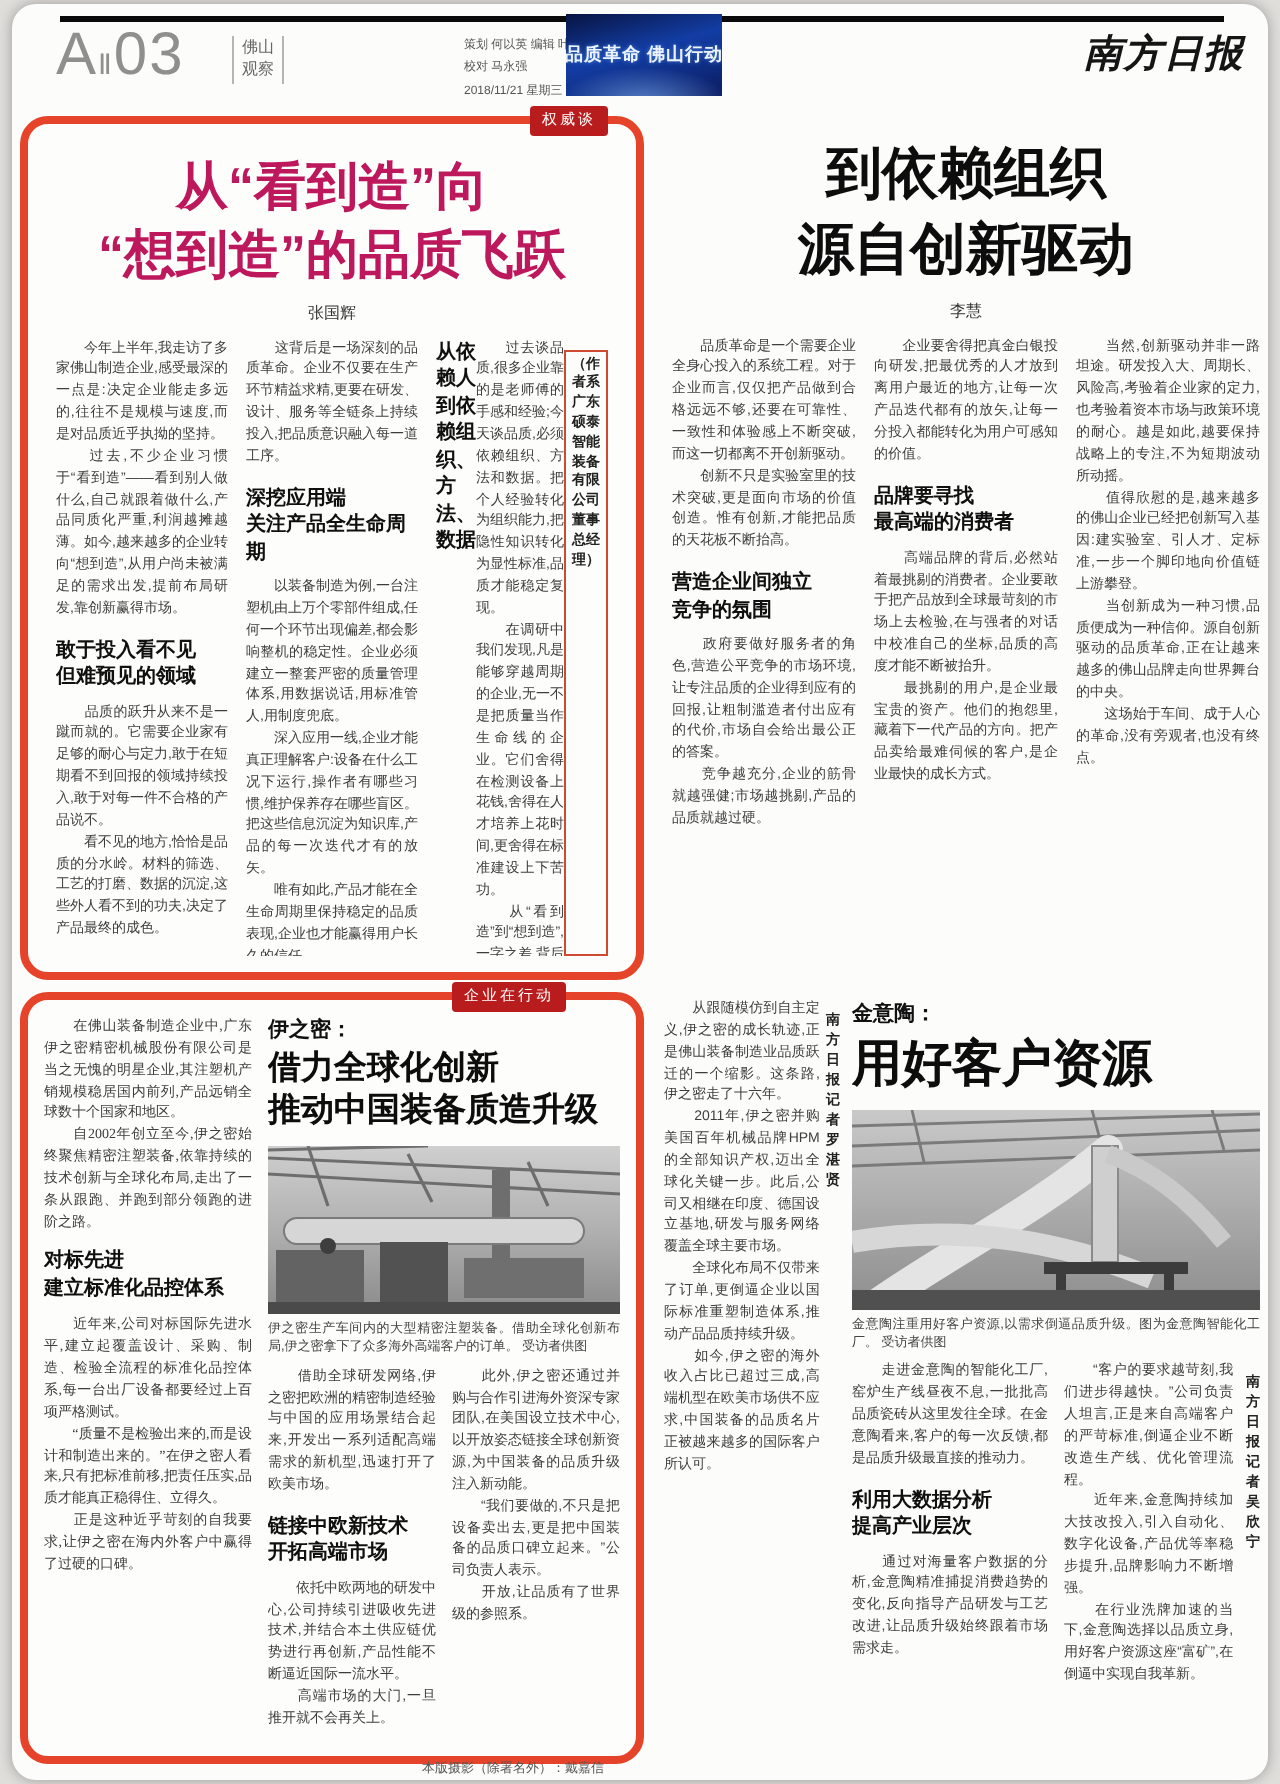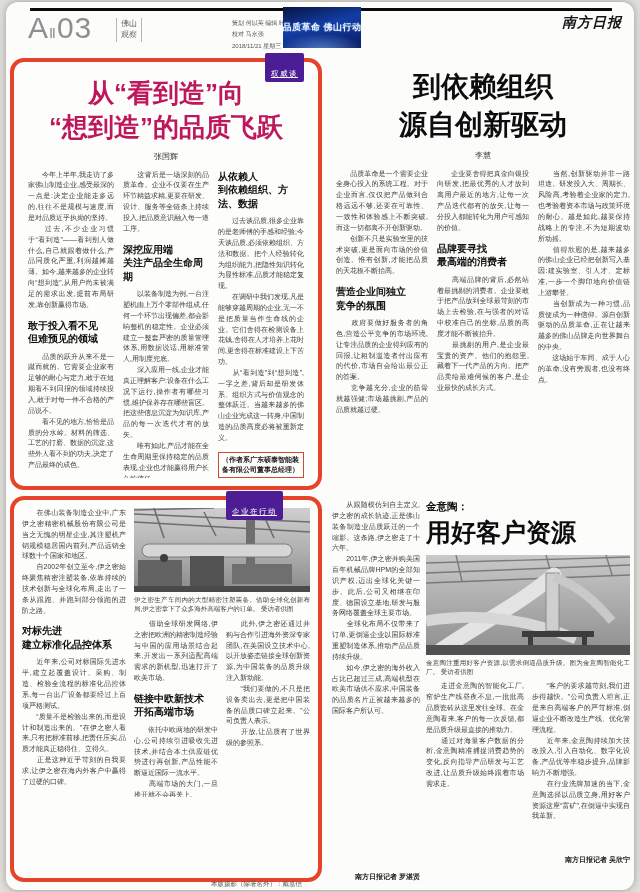--- a/index.html
+++ b/index.html
@@ -9,49 +9,49 @@
   
   .top-rule { position:absolute; left:24px; top:6px; width:582px; height:3px; background:#0a0a0a; }
   .pageno { position:absolute; left:22px; top:9px; color:#8f8f8f; font-size:30px; letter-spacing:1px; }
   .pageno .roman { font-size:14px; vertical-align:baseline; }
   .sec-small { position:absolute; left:110px; top:16px; font-size:8px; color:#666; line-height:1.35; padding:1px 4px; border-left:1px solid #b5b5b5; border-right:1px solid #b5b5b5; text-align:center; }
   .sec-title { position:absolute; left:143px; top:5px; font-size:30px; font-weight:900; color:#101010; letter-spacing:2px; }
   .hdr-meta { position:absolute; left:226px; top:16px; width:96px; font-size:6px; color:#555; line-height:1.9; }
   .banner { position:absolute; left:277px; top:5px; width:78px; height:41px; background:linear-gradient(165deg,#071441 0%,#133da4 45%,#0a1c61 100%); display:flex; align-items:center; justify-content:center; overflow:hidden; }
   .banner::after { content:""; position:absolute; left:-10%; bottom:-55%; width:120%; height:95%; background:radial-gradient(ellipse at center, rgba(140,190,255,.6), rgba(140,190,255,0) 65%); }
   .banner span { position:relative; color:#eaf3ff; font-size:9px; font-weight:700; letter-spacing:.5px; text-shadow:0 0 2px #4a7fd4; white-space:nowrap; }
-  .masthead { position:absolute; right:12px; top:12px; font-family:"DejaVu Serif","Liberation Serif",serif; font-size:14px; font-weight:700; font-style:italic; color:#151515; letter-spacing:1px; }
+  .masthead { position:absolute; right:12px; top:12px; font-family:"DejaVu Serif","Liberation Serif",serif; font-size:19px; font-weight:700; font-style:italic; color:#151515; letter-spacing:1px; }
 
   
   .red-box { position:absolute; border:4px solid #e5442b; border-radius:14px; background:#fdfdfb; }
   #box-top { left:4px; top:56px; width:304px; height:424px; }
   #box-bottom { left:4px; top:494px; width:304px; height:378px; }
-  .tab { position:absolute; background:#4c1d95; color:#fff; font-size:7.5px; line-height:1; padding:17px 6px 4px; border-radius:2px; letter-spacing:1.5px; white-space:nowrap;text-decoration:underline; }
+  .tab { position:absolute; background:#b91c1c; color:#fff; font-size:7.5px; line-height:1; padding:3px 6px 4px; border-radius:2px; letter-spacing:1.5px; white-space:nowrap; }
   #tab-top { right:14px; top:-9px; }
   #tab-bottom { left:212px; top:-9px; }
 
   
   .lead-hl { margin:14px 8px 0; text-align:center; font-size:26px; font-weight:900; line-height:1.32; color:#be185d; letter-spacing:0; }
   .by { text-align:center; font-size:8px; color:#333; margin-top:6px; }
   .lead-cols { display:flex; gap:9px; margin:8px 14px 0; height:308px; overflow:hidden; }
   .col { flex:1; overflow:hidden; min-width:0; }
   .coltext { font-size:7px; line-height:1.55; text-align:justify; color:#3d3d3d; white-space:pre-line; }
   .subhead { font-size:10px; font-weight:700; line-height:1.35; margin:8px 0 6px; color:#101010; white-space:pre-line; }
   .attr-box { border:1.5px solid #cf4a33; padding:2px 3px; margin-top:5px; font-size:7px; font-weight:700; color:#222; line-height:1.4; }
-  .colflex { display:flex; flex-direction:column; }
+  .colflex { display:flex; flex-direction:row; }
   .grow { flex:1 1 auto; overflow:hidden; }
 
   
   .opinion { position:absolute; left:330px; top:56px; width:294px; height:432px; }
   .op-hl { margin:10px 0 0; text-align:center; font-size:28px; font-weight:900; line-height:1.35; color:#0d0d0d; }
   .op-cols { display:flex; gap:9px; margin-top:8px; height:316px; overflow:hidden; }
 
   
   .bz-inner { display:flex; gap:8px; padding:8px 8px 0; height:362px; overflow:hidden; }
-  .colA { width:104px; flex:none; overflow:hidden; }
+  .colA { width:104px; flex:none; overflow:hidden;font-family:Liberation Serif, serif; }
   .colB { flex:1; min-width:0; overflow:hidden; }
   .kicker { font-size:10.5px; font-weight:700; color:#111; }
   .hl-b { margin:2px 0 6px; font-size:16.5px; font-weight:900; line-height:1.3; color:#0d0d0d; }
   .photo { display:block; width:100%; height:auto; }
   .caption { font-size:6.5px; color:#444; line-height:1.45; text-align:justify; margin:3px 0 5px; }
   .subcols { display:flex; gap:8px; overflow:hidden; }
   .colB .subcols { height:178px; }
   .subcol { flex:1; min-width:0; overflow:hidden; }
   .sig { font-size:7px; font-weight:700; text-align:right; color:#222; margin-top:5px; }
 
@@ -157,20 +157,25 @@
         <div class="colA">
           <div class="coltext">　　在佛山装备制造企业中,广东伊之密精密机械股份有限公司是当之无愧的明星企业,其注塑机产销规模稳居国内前列,产品远销全球数十个国家和地区。
 　　自2002年创立至今,伊之密始终聚焦精密注塑装备,依靠持续的技术创新与全球化布局,走出了一条从跟跑、并跑到部分领跑的进阶之路。</div>
           <h4 class="subhead">对标先进
 建立标准化品控体系</h4>
           <div class="coltext">　　近年来,公司对标国际先进水平,建立起覆盖设计、采购、制造、检验全流程的标准化品控体系,每一台出厂设备都要经过上百项严格测试。
 　　“质量不是检验出来的,而是设计和制造出来的。”在伊之密人看来,只有把标准前移,把责任压实,品质才能真正稳得住、立得久。
 　　正是这种近乎苛刻的自我要求,让伊之密在海内外客户中赢得了过硬的口碑。</div>
         </div>
         <div class="colB">
+          <div class="kicker">伊之密：</div>
+          <h2 class="hl-b">
+            <span>借力全球化创新</span><br>
+            <span>推动中国装备质造升级</span>
+          </h2>
           <svg class="photo" viewBox="0 0 176 84" xmlns="http://www.w3.org/2000/svg" role="img">
             <defs>
               <linearGradient id="pg1" x1="0" y1="0" x2="0" y2="1">
                 <stop offset="0" stop-color="#cfcfcf"></stop>
                   <stop offset="0.5" stop-color="#b0b0b0"></stop>
                   <stop offset="1" stop-color="#8a8a8a"></stop>
               </linearGradient>
             </defs>
             <rect width="176" height="84" fill="url(#pg1)"></rect>
             <g stroke="#5f5f5f" stroke-width="1.6" opacity=".85">
@@ -244,20 +249,22 @@
         <path d="M128,22 C150,30 168,44 186,66" stroke="#c9c9c9" stroke-width="9" fill="none"></path>
         <rect x="96" y="76" width="72" height="6" fill="#3c3c3c"></rect>
         <rect x="102" y="82" width="5" height="14" fill="#3c3c3c"></rect>
         <rect x="156" y="82" width="5" height="14" fill="#3c3c3c"></rect>
         <rect y="90" width="204" height="10" fill="#505050"></rect>
       </svg>
       <div class="caption">金意陶注重用好客户资源,以需求倒逼品质升级。图为金意陶智能化工厂。 受访者供图</div>
       <div class="subcols">
         <div class="subcol">
           <div class="coltext">　　走进金意陶的智能化工厂,窑炉生产线昼夜不息,一批批高品质瓷砖从这里发往全球。在金意陶看来,客户的每一次反馈,都是品质升级最直接的推动力。</div>
+          <h4 class="subhead">利用大数据分析
+提高产业层次</h4>
           <div class="coltext">　　通过对海量客户数据的分析,金意陶精准捕捉消费趋势的变化,反向指导产品研发与工艺改进,让品质升级始终跟着市场需求走。</div>
         </div>
         <div class="subcol colflex">
           <div class="coltext grow">　　“客户的要求越苛刻,我们进步得越快。”公司负责人坦言,正是来自高端客户的严苛标准,倒逼企业不断改造生产线、优化管理流程。
 　　近年来,金意陶持续加大技改投入,引入自动化、数字化设备,产品优等率稳步提升,品牌影响力不断增强。
 　　在行业洗牌加速的当下,金意陶选择以品质立身,用好客户资源这座“富矿”,在倒逼中实现自我革新。</div>
           <div class="sig">南方日报记者 吴欣宁</div>
         </div>
       </div>
     </section>

